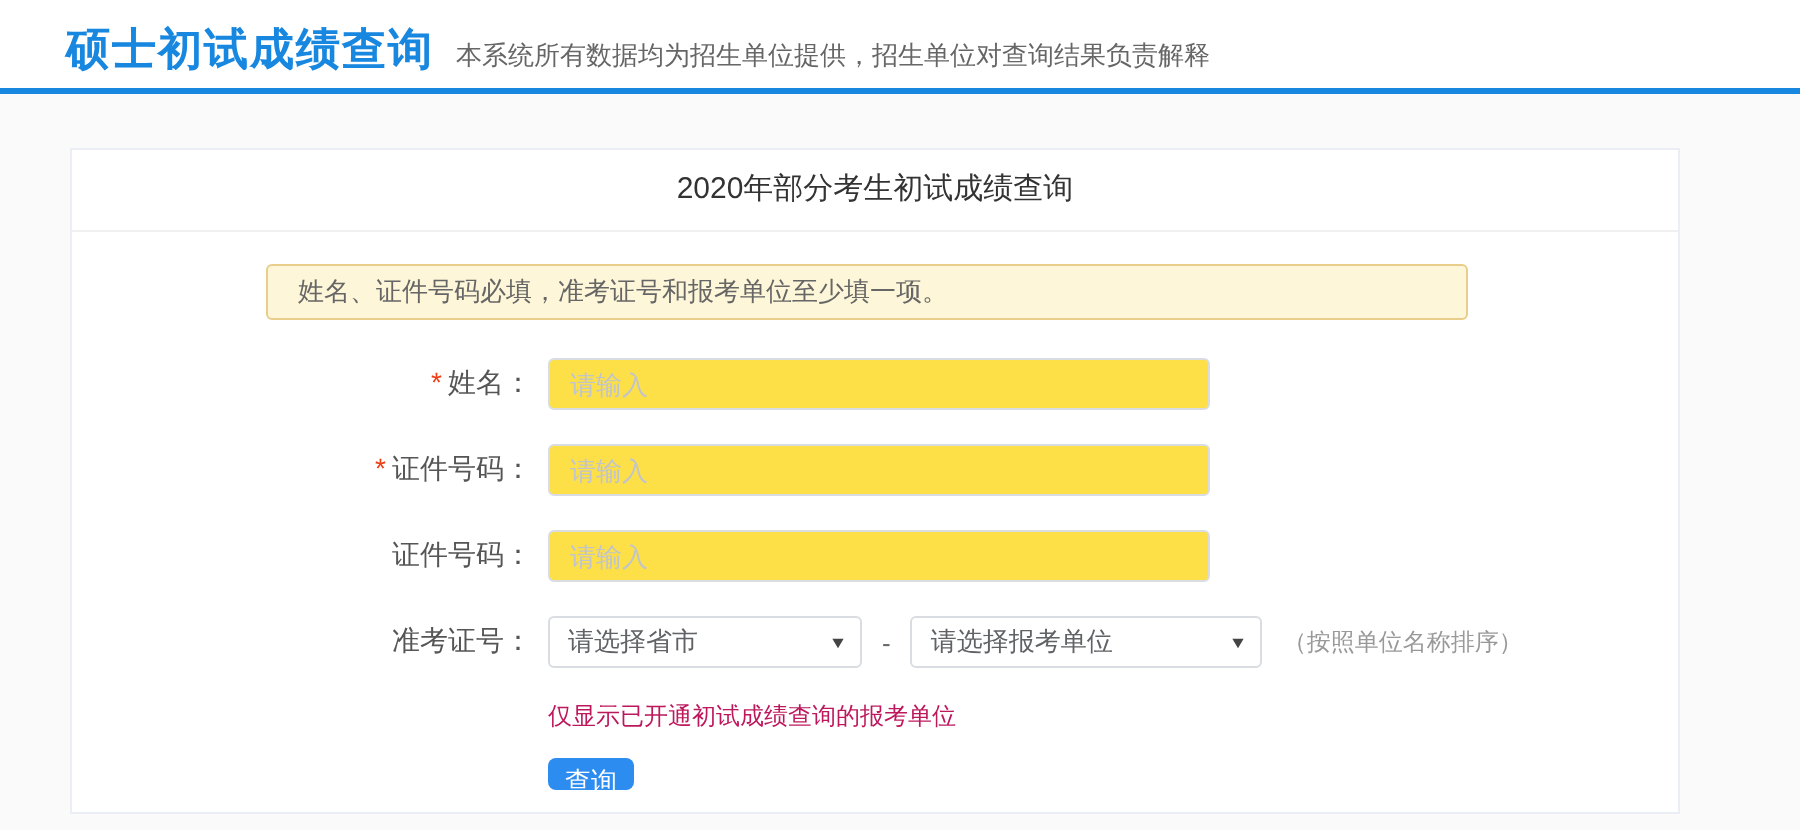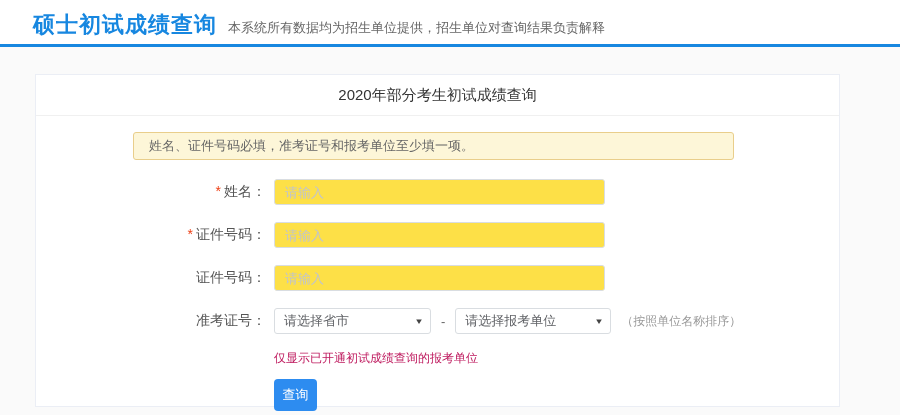--- a/index.html
+++ b/index.html
@@ -65,31 +65,31 @@
   }
   .text-input::placeholder { color:#c0c4cc; }
 
   .fake-select {
     margin-left:8px; width:157px; height:26px;
     border:1px solid #d9dde1; border-radius:3px;
     display:flex; align-items:center; justify-content:space-between;
     padding:0 7px 0 9px; font-size:13px; color:#606266;
     background:#fff; cursor:pointer;
   }
-  .fake-select.second { width:156px; margin-left:10px; }
+  .fake-select.second { width:176px; margin-left:10px; }
   .select-arrow { font-size:8px; color:#444; transform:scaleX(1.2); }
   .select-sep { margin-left:10px; color:#666; font-size:13px; }
   .sort-note { margin-left:10px; font-size:12px; color:#999; }
 
   .helper-text {
     margin:12px 0 0 238px; font-size:12px; color:#be185d; line-height:14px;
   }
   .query-button {
     margin:14px 0 0 238px; display:block;
-    width:43px; height:32px;
+    width:43px; height:16px;
     background:#2d8cf0; color:#fff;
     border:none; border-radius:4px;
     font-size:13px; line-height:24px; text-align:center;
     cursor:pointer;
     font-family:Liberation Sans, sans-serif;
   }
 </style>
 </head>
 <body>
 

